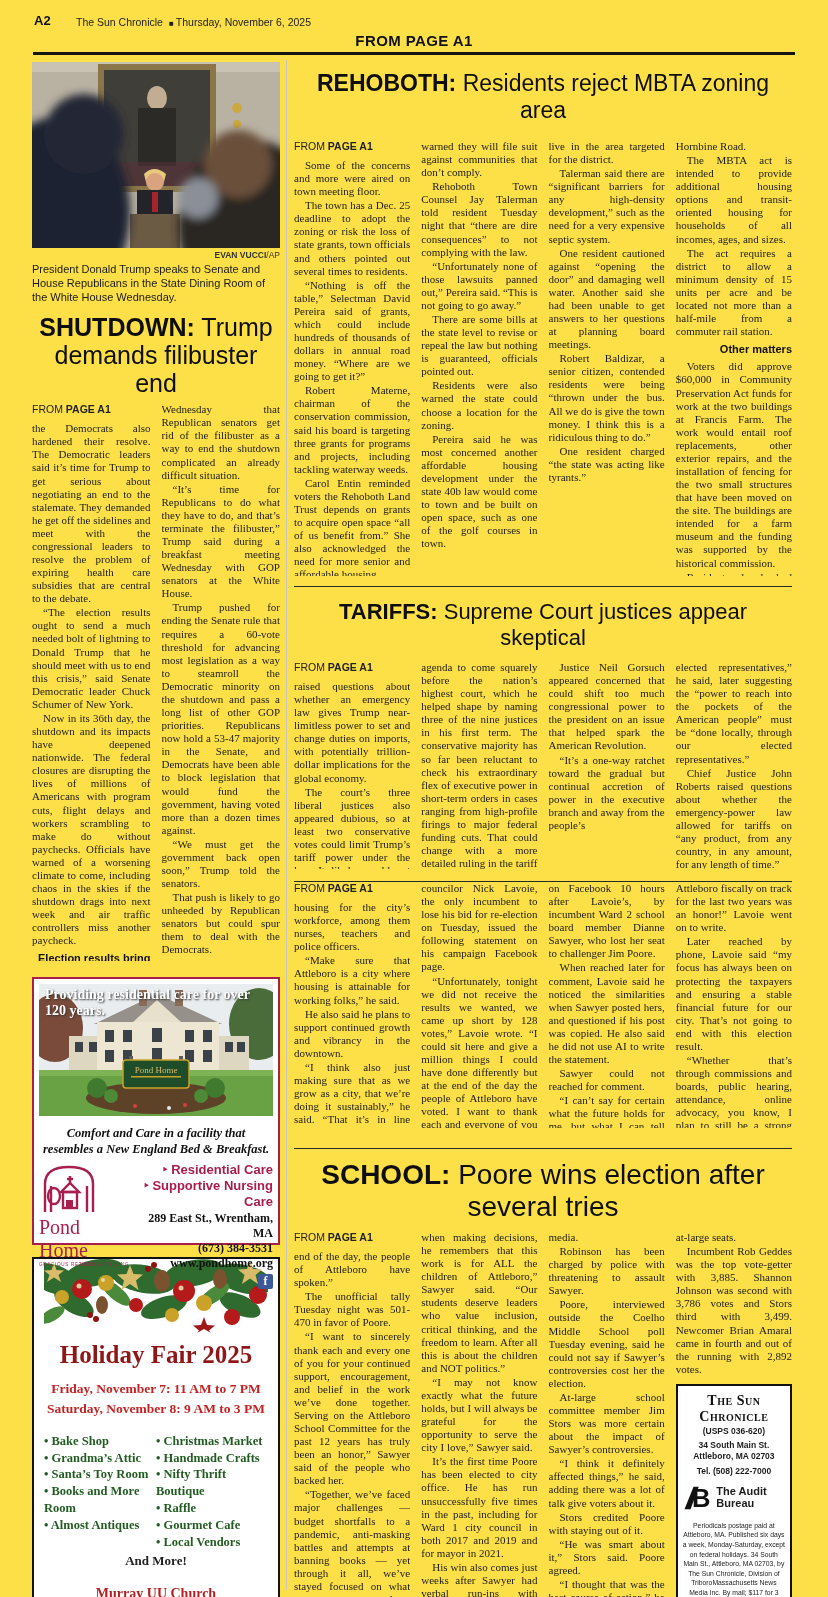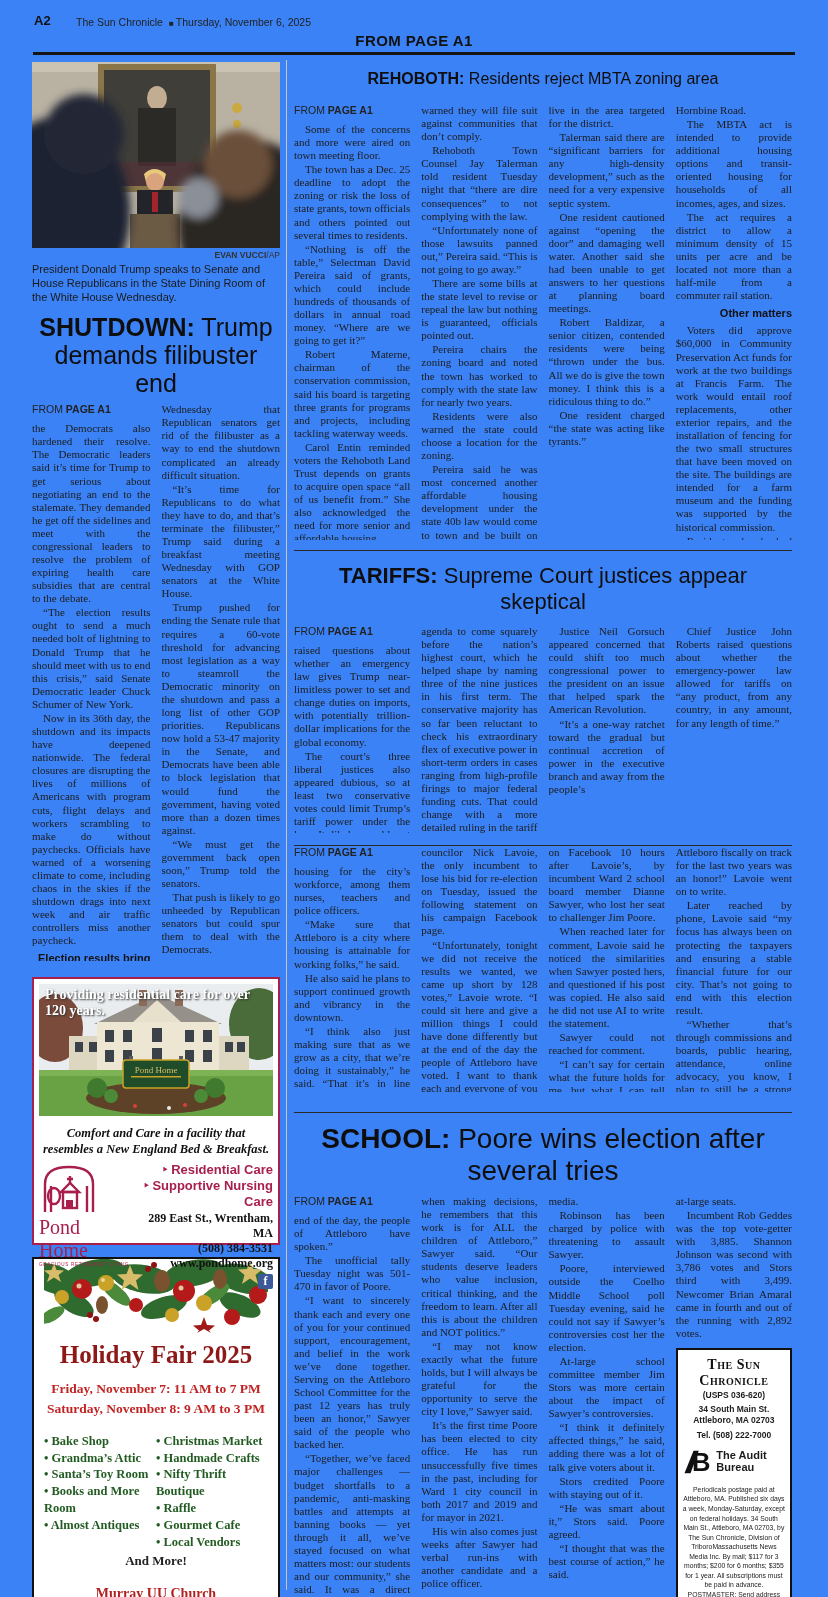--- a/index.html
+++ b/index.html
@@ -1,16 +1,16 @@
 <!DOCTYPE html>
 <html><head>
 <meta charset="utf-8">
 <style>
   html,body{margin:0;padding:0;background:#d8d8d8;}
-  #page{position:relative;width:828px;height:1597px;margin:0 auto;background:#3b82f6;overflow:hidden;
+  #page{position:relative;width:828px;height:1597px;margin:0 auto;background:#fde047;overflow:hidden;
         color:#1a1a1a;font-family:"Liberation Serif",serif;}
   
   .mast-page{position:absolute;left:34px;top:13px;font:bold 13px "Liberation Sans",sans-serif;color:#111;}
   .mast-info{position:absolute;left:76px;top:16px;font:10.5px "Liberation Sans",sans-serif;color:#222;}
   .mast-info .sq{font-size:8px;margin:0 2px 0 6px;}
   .mast-banner{position:absolute;left:0;top:32px;width:100%;text-align:center;
                font:bold 15px "Liberation Sans",sans-serif;letter-spacing:.4px;color:#111;}
   .mast-rule{position:absolute;left:33px;right:33px;top:52px;height:3px;background:#151515;}
   .vdivider{position:absolute;left:286px;top:60px;height:1530px;width:1px;background:#c6c6c2;}
   
@@ -27,21 +27,21 @@
   
   #left-rail{position:absolute;left:32px;top:62px;width:248px;}
   figure.photo{margin:0;}
   .photo svg{display:block;}
   .credit{text-align:right;font:8.5px "Liberation Sans",sans-serif;color:#333;margin:2px 0 2px;}
   .caption{font:11px/1.28 "Liberation Sans",sans-serif;color:#1a1a1a;}
   #shutdown .headline{font-size:25px;line-height:1.12;margin:9px 0 6px;}
   #shutdown .cols{height:558px;}
   
   #right-area{position:absolute;left:294px;top:60px;width:498px;}
-  #rehoboth .headline{font-size:16px;margin:10px 4px 16px;}
+  #rehoboth .headline{font-size:23px;margin:10px 4px 16px;}
   #rehoboth .cols{height:436px;}
   #rehoboth .section-rule{margin-top:10px;}
   #tariffs .headline{font-size:22px;margin:12px 0 10px;}
   #tariffs .cols{height:208px;}
   #tariffs .section-rule{margin-top:12px;}
   #council .headline{font-size:22px;margin:10px 0 8px;}
   #council .cols{height:246px;}
   #council .section-rule{margin-top:20px;}
   #school .headline{font-size:28px;margin:10px 0 8px;}
   #school .cols{height:412px;}
@@ -224,21 +224,21 @@
           <div class="nm">Pond Home</div>
           <div class="sub">GRACIOUS RETIREMENT LIVING</div>
         </div>
         <div class="pond-right">
           <div>
               <div class="pond-service">Residential Care</div>
               <div class="pond-service">Supportive Nursing Care</div>
             </div>
           <div class="pond-addr">
               <div>289 East St., Wrentham, MA</div>
-              <div>(508) 384-3531</div>
+              <div>(673) 384-3531</div>
               <div>www.pondhome.org</div>
             </div>
           <span class="fb">f</span>
         </div>
       </div>
     </div>
 
     <div class="holiday">
       <svg width="224" height="74" viewBox="0 0 224 74">
         <g fill="#2f6b2f">
@@ -337,21 +337,20 @@
               <p>Robert Materne, chairman of the conservation commission, said his board is targeting three grants for programs and projects, including tackling waterway weeds.</p>
               <p>Carol Entin reminded voters the Rehoboth Land Trust depends on grants to acquire open space “all of us benefit from.” She also acknowledged the need for more senior and affordable housing.</p>
             </div>
         </div>
         <div class="col">
             <div>
               <p class="cont">warned they will file suit against communities that don’t comply.</p>
               <p>Rehoboth Town Counsel Jay Talerman told resident Tuesday night that “there are dire consequences” to not complying with the law.</p>
               <p>“Unfortunately none of those lawsuits panned out,” Pereira said. “This is not going to go away.”</p>
               <p>There are some bills at the state level to revise or repeal the law but nothing is guaranteed, officials pointed out.</p>
-              <p>Pereira chairs the zoning board and noted the town has worked to comply with the state law for nearly two years.</p>
               <p>Residents were also warned the state could choose a location for the zoning.</p>
               <p>Pereira said he was most concerned another affordable housing development under the state 40b law would come to town and be built on open space, such as one of the golf courses in town.</p>
             </div>
           </div>
         <div class="col">
             <div>
               <p class="cont">live in the area targeted for the district.</p>
               <p>Talerman said there are “significant barriers for any high-density development,” such as the need for a very expensive septic system.</p>
               <p>One resident cautioned against “opening the door” and damaging well water. Another said she had been unable to get answers to her questions at planning board meetings.</p>
               <p>Robert Baldizar, a senior citizen, contended residents were being “thrown under the bus. All we do is give the town money. I think this is a ridiculous thing to do.”</p>
@@ -388,20 +387,21 @@
             </div>
           </div>
         <div class="col">
             <div>
               <p>Justice Neil Gorsuch appeared concerned that could shift too much congressional power to the president on an issue that helped spark the American Revolution.</p>
               <p>“It’s a one-way ratchet toward the gradual but continual accretion of power in the executive branch and away from the people’s</p>
             </div>
           </div>
         <div class="col">
             <div>
+              <p class="cont">elected representatives,” he said, later suggesting the “power to reach into the pockets of the American people” must be “done locally, through our elected representatives.”</p>
               <p>Chief Justice John Roberts raised questions about whether the emergency-power law allowed for tariffs on “any product, from any country, in any amount, for any length of time.”</p>
             </div>
           </div>
       </div>
       <div class="section-rule"></div>
     </div>
 
     <div id="council" class="section">
       <div class="cols">
         <div class="col">

